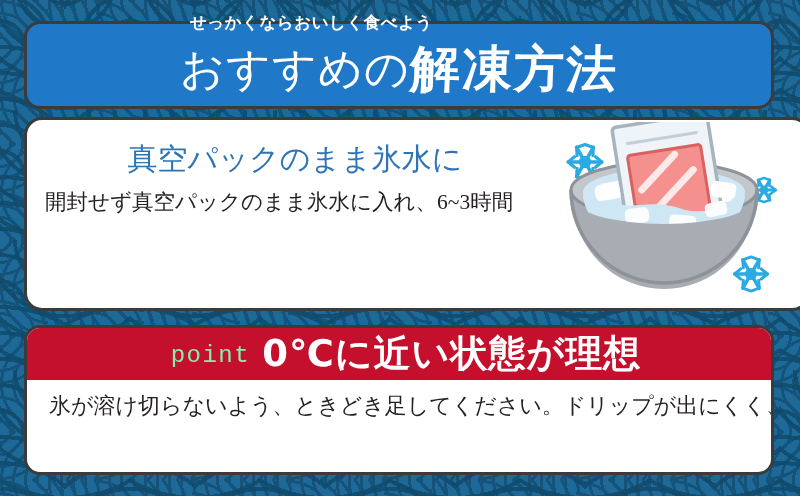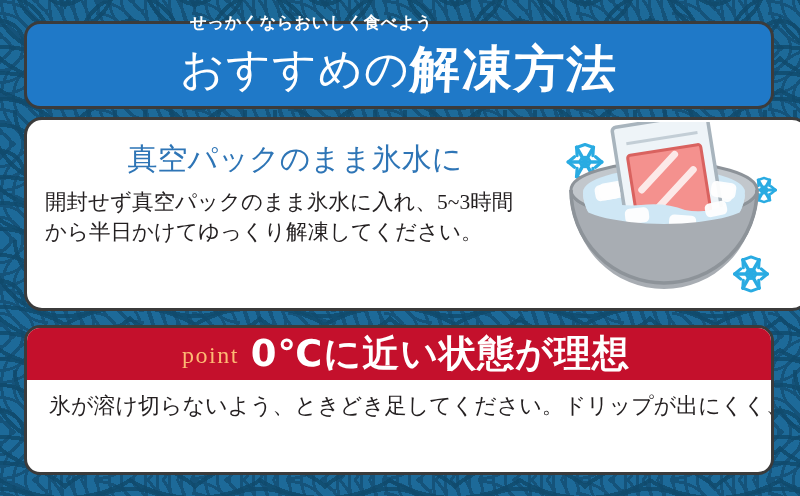--- a/index.html
+++ b/index.html
@@ -164,24 +164,24 @@
     top: 0;
     width: 100%;
     height: 52px;
     background: #c4102c;
     display: flex;
     align-items: center;
     justify-content: center;
     gap: 12px;
   }
   #point-label {
-    color: #fdba74;
+    color: #86efac;
     font-size: 24px;
     letter-spacing: 1.5px;
-    font-family: Liberation Serif, serif;
+    font-family: Liberation Mono, monospace;
     transform: translateY(1px);
     margin-left: 14px;
   }
   #point-text {
     color: #ffffff;
     font-size: 37px;
     font-weight: 700;
     letter-spacing: 1px;
     white-space: nowrap;
     font-family: "DejaVu Sans", "Liberation Sans", sans-serif;
@@ -210,22 +210,21 @@
       <span id="header-title-kana">おすすめの</span>
       <span id="header-kicker">せっかくならおいしく食べよう</span>
       <span id="header-title-kanji">解凍方法</span>
     </div>
   </div>
 
   <div class="card" id="main-panel">
 
     <div id="main-text-wrap">
       <div id="main-subtitle">真空パックのまま氷水に</div>
-      <div class="body-line">開封せず真空パックのまま氷水に入れ、5~3時間</div>
-      <div class="body-line">から半日かけてゆっくり解凍してください。</div>
+      <div class="body-line">開封せず真空パックのまま氷水に入れ、6~3時間</div>
     </div>
 
     <svg id="illustration" viewBox="0 0 270 190">
 
       <g transform="translate(56,40) scale(1.05)" stroke="#29abe2" stroke-width="3.4" stroke-linecap="round" fill="none">
         <line x1="-16" y1="0" x2="16" y2="0"></line>
         <line x1="-8" y1="-13.9" x2="8" y2="13.9"></line>
         <line x1="-8" y1="13.9" x2="8" y2="-13.9"></line>
         <g stroke-width="3">
           <path d="M-16,0 l6,-5 M-16,0 l6,5 M16,0 l-6,-5 M16,0 l-6,5"></path>

